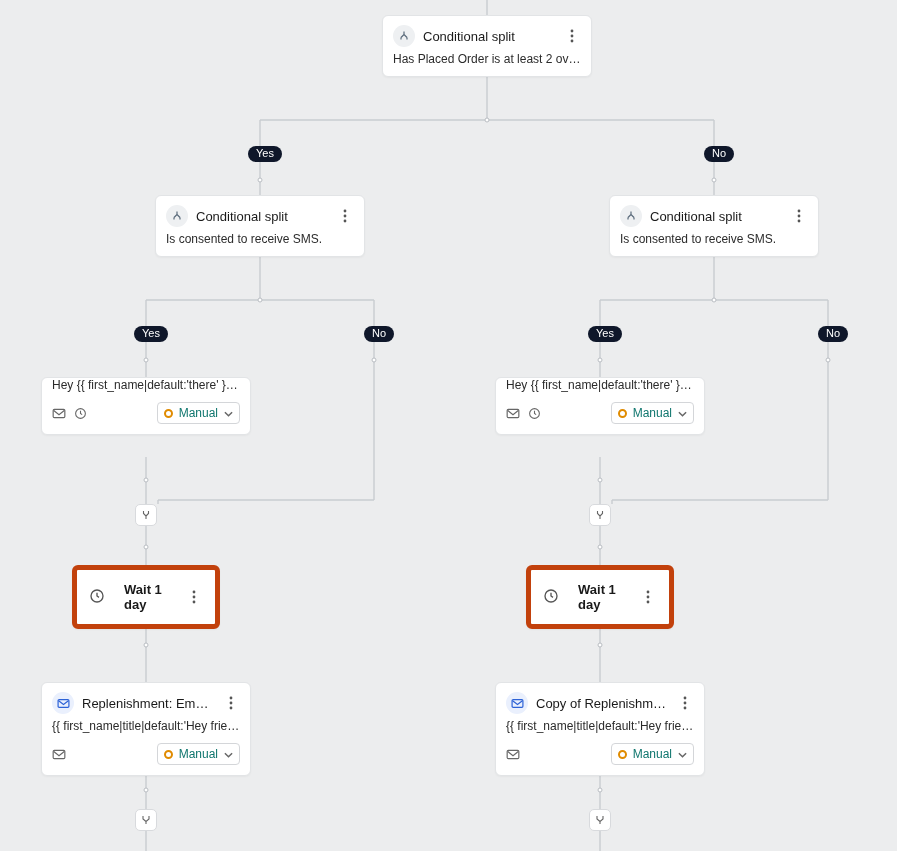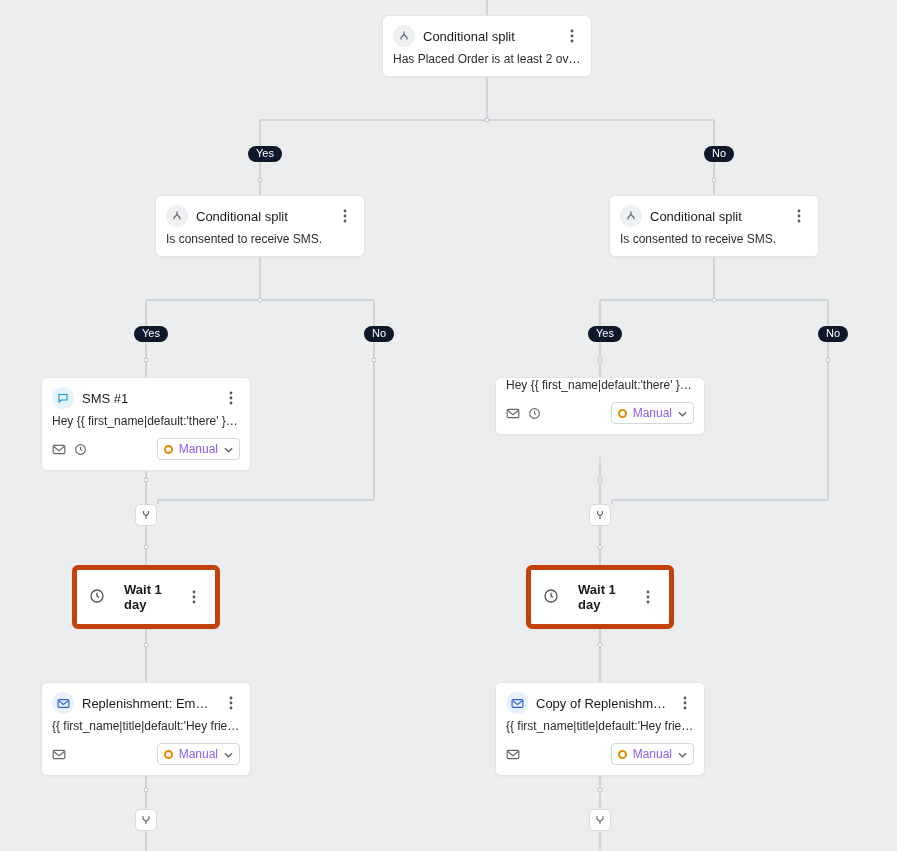--- a/index.html
+++ b/index.html
@@ -82,21 +82,21 @@
   .btn-manual {
     display: inline-flex;
     align-items: center;
     gap: 6px;
     border: 1px solid #d4d6d9;
     border-radius: 4px;
     font-size: 12px;
     padding: 3px 6px 3px 6px;
     background: #fff;
     cursor: pointer;
-    color: #8b5cf6;
+    color: #0f766e;
   }
   .btn-manual .dot {
     width: 9px; height: 9px; border-radius: 50%;
     border: 2px solid #e08b00;
     flex: 0 0 9px;
   }
   .btn-manual .chev { color: #666; }
   .wait-card {
     position: absolute;
     background: #fff;
@@ -249,35 +249,20 @@
           <circle cx="2" cy="2" r="1.4" fill="#555"></circle>
           <circle cx="2" cy="7" r="1.4" fill="#555"></circle>
           <circle cx="2" cy="12" r="1.4" fill="#555"></circle>
         </svg>
     </span>
   </div>
   <div class="card-body">Is consented to receive SMS.</div>
 </div>
 
 <div class="card" style="left:41px; top:377px; width:210px;">
-  <div class="card-header">
-    <span class="icon-circle" style="background:#e6f3fb;">
-      <svg width="12" height="12" viewBox="0 0 24 24" fill="none" stroke="#0997d6" stroke-width="2.2">
-          <path d="M4 5h16v11H9l-5 4V5z"></path>
-        </svg>
-    </span>
-    <span class="card-title">SMS #1</span>
-    <span class="more-dots">
-      <svg width="4" height="14" viewBox="0 0 4 14">
-          <circle cx="2" cy="2" r="1.4" fill="#555"></circle>
-          <circle cx="2" cy="7" r="1.4" fill="#555"></circle>
-          <circle cx="2" cy="12" r="1.4" fill="#555"></circle>
-        </svg>
-    </span>
-  </div>
   <div class="card-body">Hey {{ first_name|default:'there' }}, it's be...</div>
   <div class="card-footer">
     <div class="mini-icons">
       <span>
           <svg width="14" height="11" viewBox="0 0 24 18" fill="none" stroke="#666" stroke-width="2">
             <rect x="2" y="2" width="20" height="14" rx="2"></rect>
             <path d="M3 4l9 7 9-7"></path>
           </svg>
         </span>
       <span>

